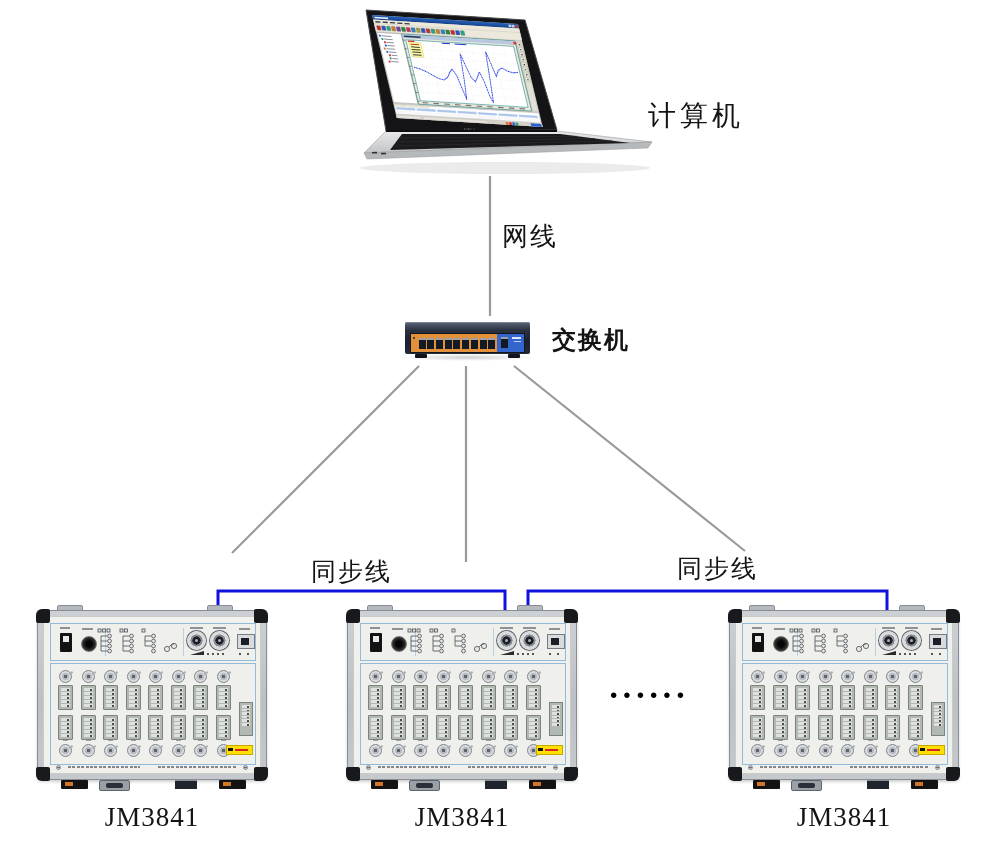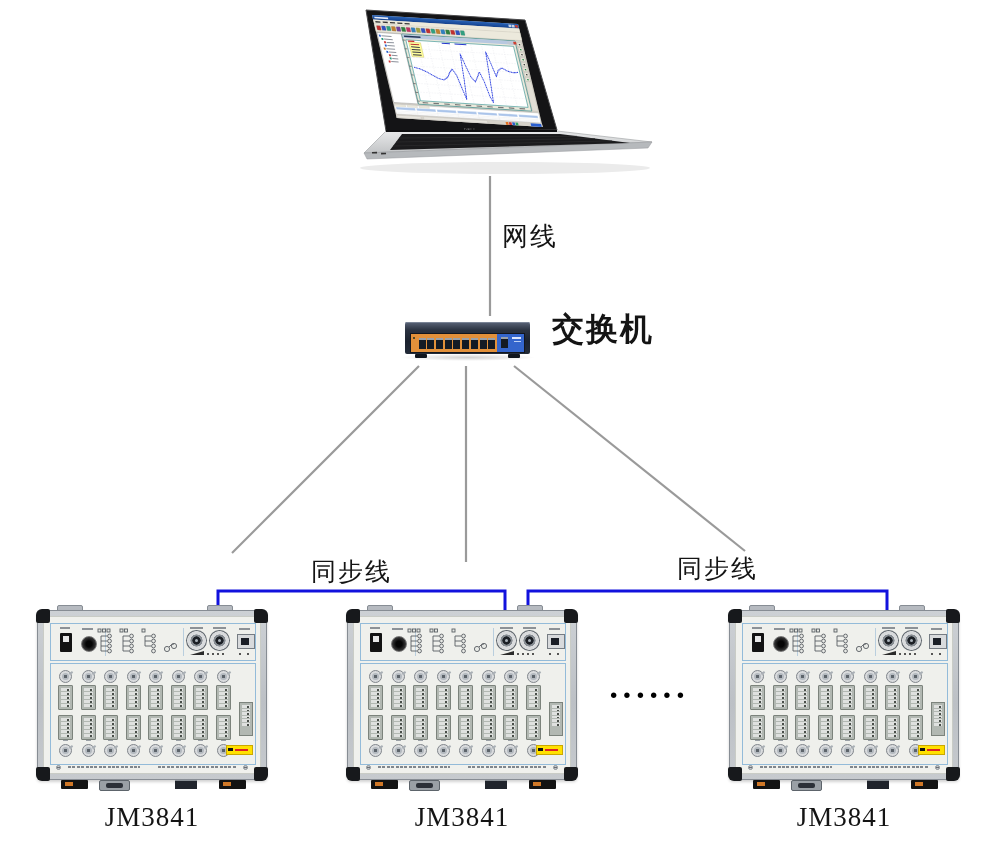--- a/index.html
+++ b/index.html
@@ -4,21 +4,21 @@
 <style>
   html,body{margin:0;padding:0;background:#fff;}
   #stage{position:relative;width:1000px;height:848px;background:#ffffff;overflow:hidden;
          font-family:"Liberation Serif","DejaVu Serif",serif;}
   .abs{position:absolute;}
   svg{display:block;}
   
   .cn-label{position:absolute;color:#141414;white-space:nowrap;}
   .lbl-computer{left:648px;top:97px;font-size:28px;letter-spacing:4px;}
   .lbl-netcable{left:502px;top:219px;font-size:26px;letter-spacing:2px;}
-  .lbl-switch{left:552px;top:308px;font-size:32px;font-weight:bold;
+  .lbl-switch{left:552px;top:324px;font-size:24px;font-weight:bold;
               font-family:"Liberation Sans","DejaVu Sans",sans-serif;letter-spacing:2px;}
   .lbl-sync1{left:311px;top:555px;font-size:25px;letter-spacing:2px;}
   .lbl-sync2{left:677px;top:552px;font-size:25px;letter-spacing:2px;}
   .lbl-dots{left:608px;top:676px;font-size:34px;font-weight:bold;letter-spacing:2px;color:#000;}
   
   .switch{position:absolute;left:405px;top:322px;width:125px;height:36px;}
   .sw-shadow{position:absolute;left:-6px;right:-6px;bottom:-3px;height:7px;border-radius:50%;
              background:radial-gradient(ellipse at center,rgba(0,0,0,.18),rgba(0,0,0,0) 70%);}
   .sw-body{position:absolute;left:0;top:0;right:0;bottom:4px;border-radius:2px;
            background:linear-gradient(#5a6478,#2a3240 26%,#1b222e 60%,#232b38);
@@ -334,20 +334,21 @@
           <div class="sw-port"></div>
         </div>
       <div class="sw-uplink">
         <div class="sw-port"></div>
       </div>
     </div>
     <div class="sw-foot" style="left:10px;"></div>
     <div class="sw-foot" style="right:10px;"></div>
   </div>
 
+  <div class="cn-label lbl-computer">计算机</div>
   <div class="cn-label lbl-netcable">网线</div>
   <div class="cn-label lbl-switch">交换机</div>
   <div class="cn-label lbl-sync1">同步线</div>
   <div class="cn-label lbl-sync2">同步线</div>
   <div class="cn-label lbl-dots">······</div>
 
   <div id="devices">
   <div class="device-wrap" style="left: 37px; top: 610px;">
     <div class="device">
       <div class="latch" style="left:20px;"></div>

